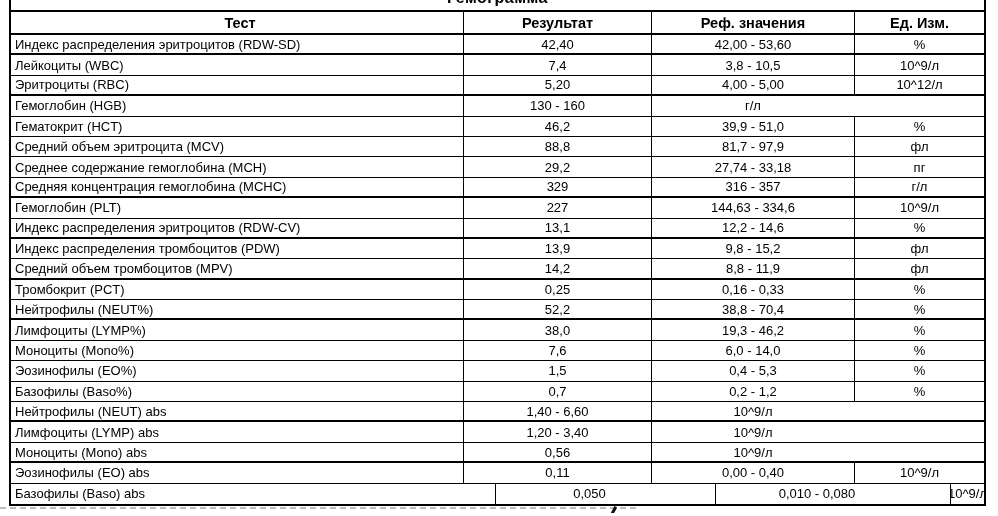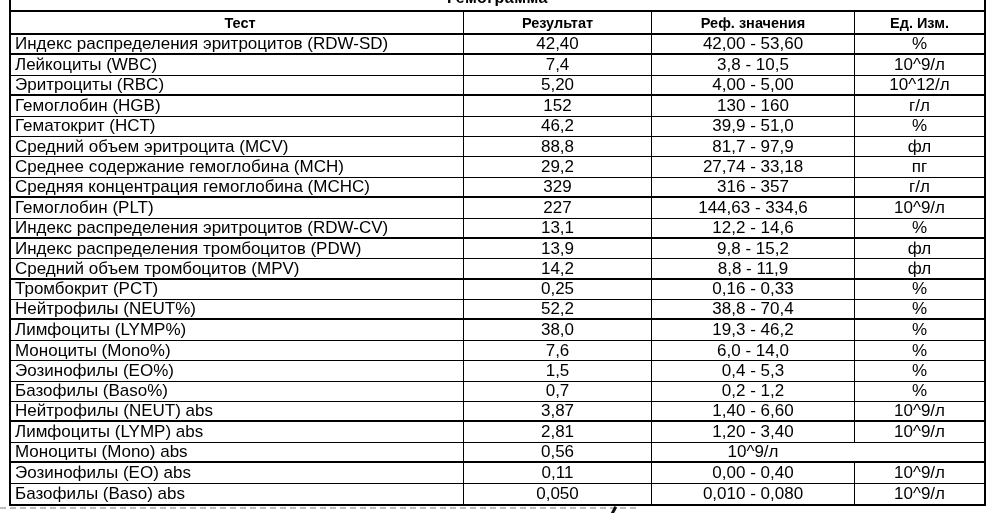--- a/index.html
+++ b/index.html
@@ -42,24 +42,24 @@
   }
   .header-row {
     height: 23px;
     border-bottom: 2px solid #000000;
     font-weight: bold;
     font-size: 14.5px;
   }
   .data-row {
     height: 20.4px;
     border-bottom: 1px solid #000000;
-    font-size: 17px;
+    font-size: 13px;
   }
   .data-row.thick { border-bottom-width: 2px; }
-  .data-row:last-child { border-bottom: none; }
+  .data-row:last-child { border-bottom: none; gap: 32px; }
 
   .cell {
     display: flex;
     align-items: center;
     justify-content: center;
     overflow: hidden;
     white-space: nowrap;
     box-sizing: border-box;
   }
   .cell + .cell { border-left: 1px solid #000000; }
@@ -122,21 +122,20 @@
     <div class="cell">10^9/л</div>
   </div>
         <div class="grid-row data-row thick">
     <div class="cell test">Эритроциты (RBC)</div>
     <div class="cell">5,20</div>
     <div class="cell">4,00 - 5,00</div>
     <div class="cell">10^12/л</div>
   </div>
         <div class="grid-row data-row">
     <div class="cell test">Гемоглобин (HGB)</div>
-    <div class="cell">152</div>
     <div class="cell">130 - 160</div>
     <div class="cell">г/л</div>
   </div>
         <div class="grid-row data-row">
     <div class="cell test">Гематокрит (HCT)</div>
     <div class="cell">46,2</div>
     <div class="cell">39,9 - 51,0</div>
     <div class="cell">%</div>
   </div>
         <div class="grid-row data-row">
@@ -212,27 +211,25 @@
     <div class="cell">%</div>
   </div>
         <div class="grid-row data-row">
     <div class="cell test">Базофилы (Baso%)</div>
     <div class="cell">0,7</div>
     <div class="cell">0,2 - 1,2</div>
     <div class="cell">%</div>
   </div>
         <div class="grid-row data-row thick">
     <div class="cell test">Нейтрофилы (NEUT) abs</div>
-    <div class="cell">3,87</div>
     <div class="cell">1,40 - 6,60</div>
     <div class="cell">10^9/л</div>
   </div>
         <div class="grid-row data-row">
     <div class="cell test">Лимфоциты (LYMP) abs</div>
-    <div class="cell">2,81</div>
     <div class="cell">1,20 - 3,40</div>
     <div class="cell">10^9/л</div>
   </div>
         <div class="grid-row data-row thick">
     <div class="cell test">Моноциты (Mono) abs</div>
     <div class="cell">0,56</div>
     <div class="cell">10^9/л</div>
   </div>
         <div class="grid-row data-row">
     <div class="cell test">Эозинофилы (EO) abs</div>

